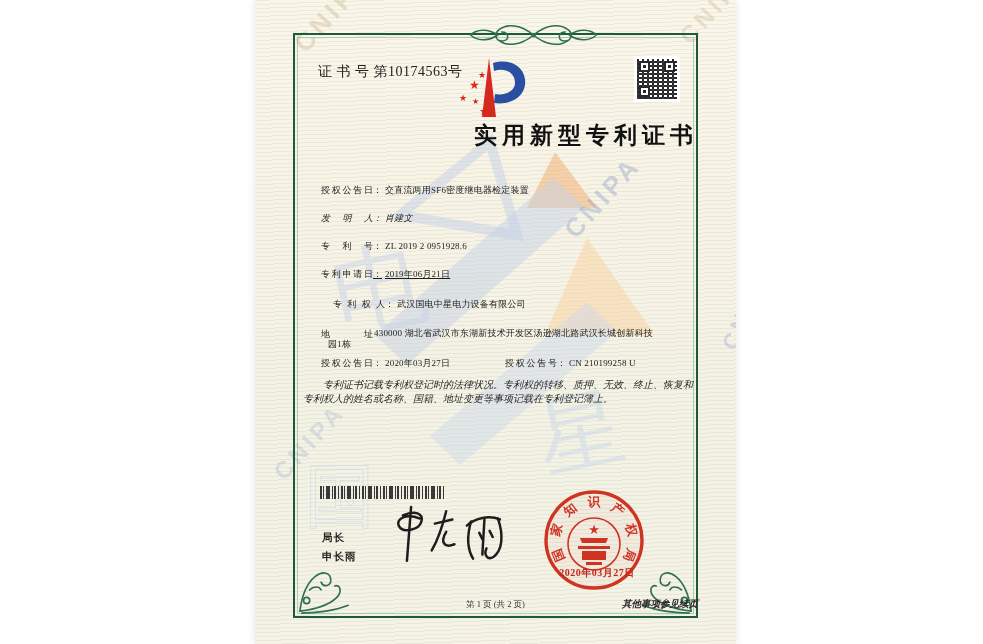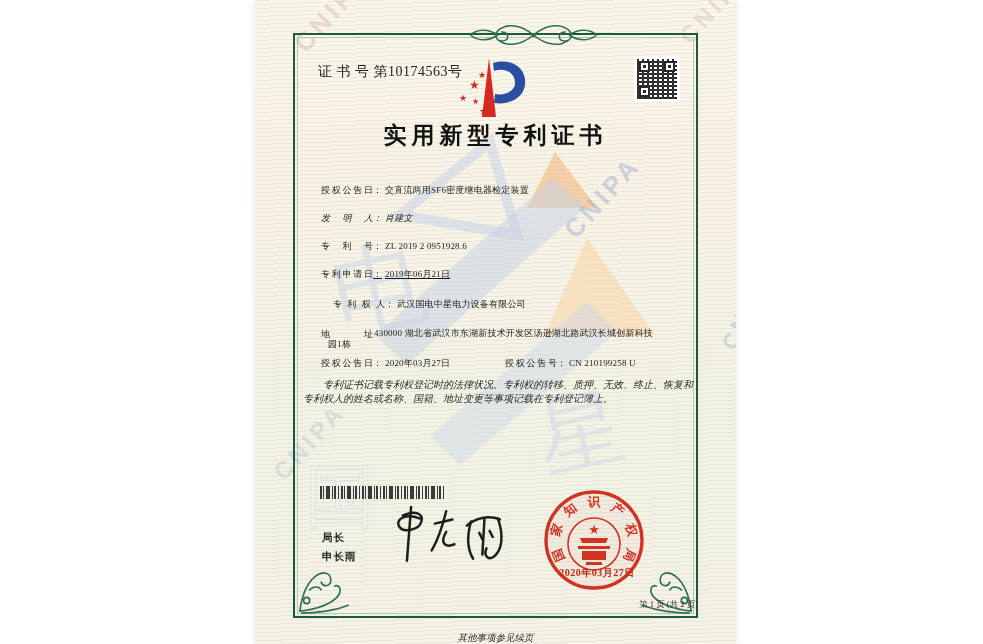--- a/index.html
+++ b/index.html
@@ -45,21 +45,21 @@
   .qr-inner { position:relative; width:100%; height:100%; opacity:.92;
         background:
           repeating-linear-gradient(0deg,#161616 0 2px, rgba(0,0,0,0) 2px 4px),
           repeating-linear-gradient(90deg,#161616 0 2px, rgba(0,0,0,0) 2px 5px);
         background-blend-mode:screen; }
   .finder { position:absolute; width:11px; height:11px; border:2px solid #161616; background:#fff; }
   .finder::after { content:""; position:absolute; left:2px; top:2px; width:3px; height:3px; background:#161616; }
   .f-tl { left:2px; top:2px; } .f-tr { right:2px; top:2px; } .f-bl { left:2px; bottom:2px; }
 
   .title { position:absolute; left:38px; top:120px; width:405px; z-index:3;
-           text-align:center; font-size:23px; font-weight:700; color:#111;
+           text-align:right; font-size:23px; font-weight:700; color:#111;
            letter-spacing:5px; }
 
   
   .row { position:absolute; left:66px; z-index:3; font-size:9px; color:#1c1c1c; white-space:nowrap; }
   .row .lbl { display:inline-block; width:52px; text-align:justify; text-align-last:justify; vertical-align:top; }
   .row .val { margin-left:3px; letter-spacing:.2px; }
   .r0 { top:184px; } .r1 { top:212px;font-style:italic; } .r2 { top:240px; } .r3 { top:268px;text-decoration:underline; }
   .r4 { top:298px;margin-left:12px; } .r5 { top:328px; } .r6 { top:357px; }
   .row-addr { white-space:normal; }
   .row-addr .lbl { position:absolute; left:0; top:0; }
@@ -92,23 +92,23 @@
   .sc2 { transform:translate(-50%,-50%) rotate(-38deg)  translateY(-38px); }
   .sc3 { transform:translate(-50%,-50%) rotate(0deg)    translateY(-38px); }
   .sc4 { transform:translate(-50%,-50%) rotate(38deg)   translateY(-38px); }
   .sc5 { transform:translate(-50%,-50%) rotate(75deg)   translateY(-38px); }
   .sc6 { transform:translate(-50%,-50%) rotate(113deg)  translateY(-38px); }
   .seal-date { position:absolute; left:292px; top:566px; width:100px; z-index:5; text-align:center;
                font-size:10px; font-weight:700; color:#c2281c; letter-spacing:.5px; }
 
   
   .page-note { position:absolute; left:38px; top:599px; width:405px; z-index:3;
-               text-align:right; font-size:8.5px; color:#333; }
-  .cont-note { position:absolute; left:38px; top:632px; width:405px; z-index:3;
-               text-align:center; font-size:9.5px; color:#2a2a2a; font-style:italic; }
+               text-align:center; font-size:8.5px; color:#333; }
+  .cont-note { position:absolute; left:38px; top:598px; width:405px; z-index:3;
+               text-align:right; font-size:9.5px; color:#2a2a2a; font-style:italic;font-weight:bold; }
 </style>
 </head>
 <body>
 
 <div class="stage">
   <div class="paper">
 
     <div class="wm-layer">
       <svg width="481" height="644" viewBox="0 0 481 644">
         <polygon points="300,152 342,208 272,208" fill="#f0a45c" opacity="0.45"></polygon>

